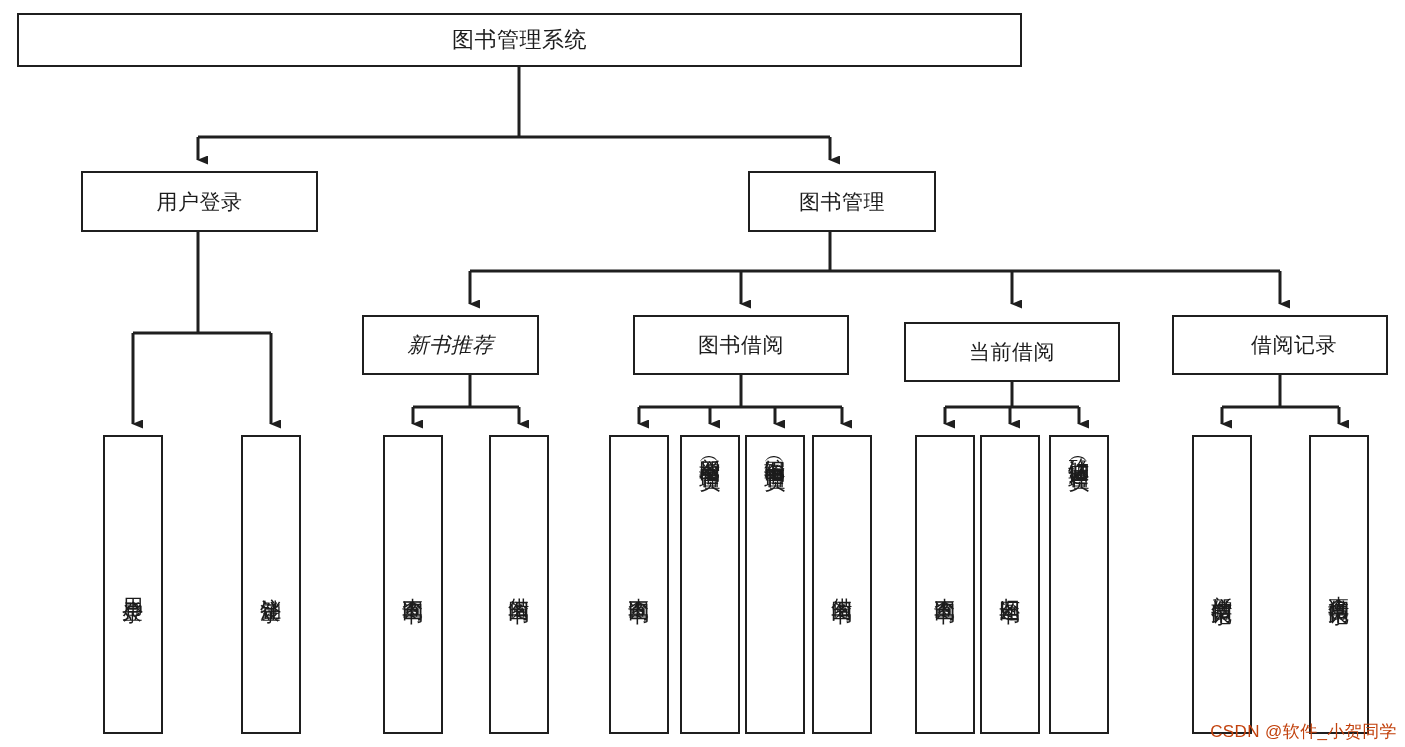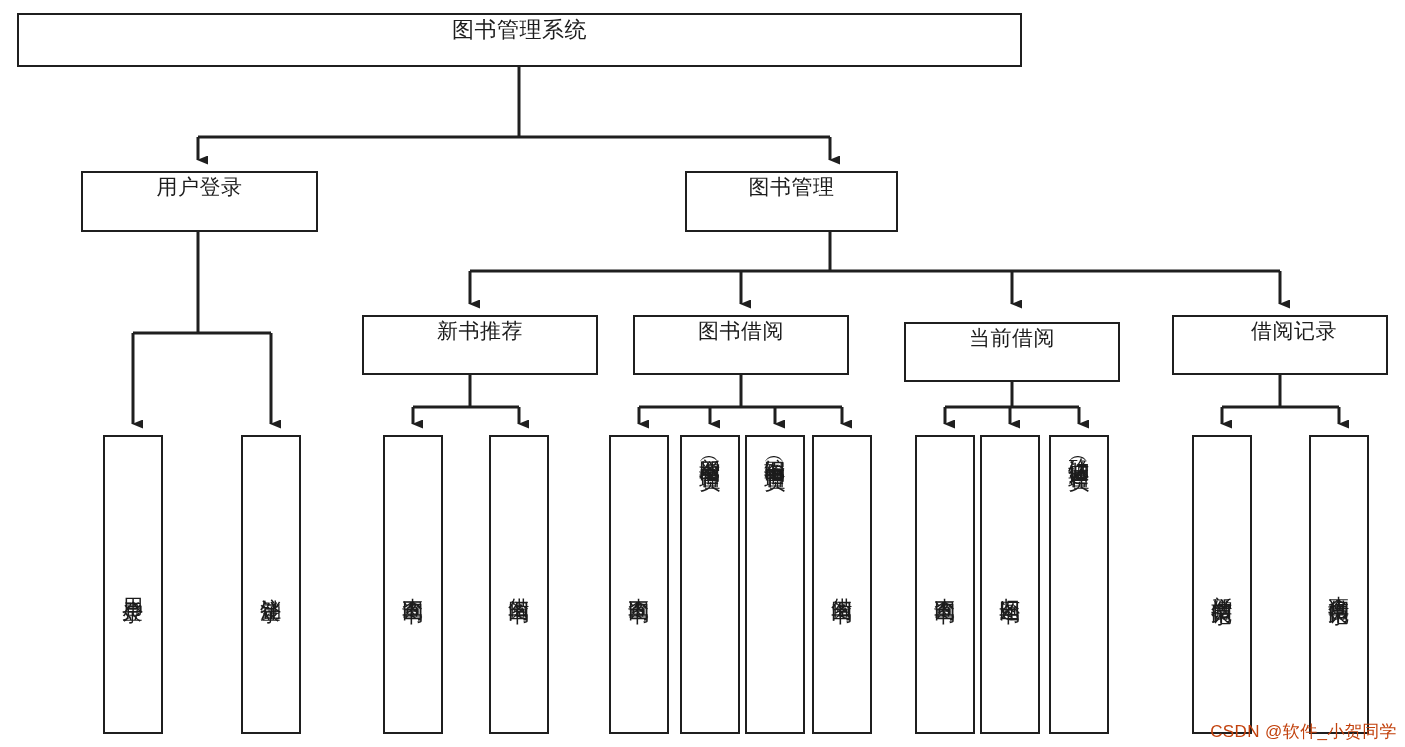--- a/index.html
+++ b/index.html
@@ -25,21 +25,21 @@
     top: 0;
     width: 1405px;
     height: 747px;
   }
   .node-box {
     position: absolute;
     box-sizing: border-box;
     border: 2.5px solid #1f1f1f;
     background: #ffffff;
     display: flex;
-    align-items: flex-start;
+    align-items: center;
     justify-content: center;
     overflow: hidden;
   }
   .node-label {
     color: #1c1c1c;
     line-height: 1.32;
     white-space: nowrap;
     text-align: center;
     letter-spacing: 0.5px;
   }
@@ -135,25 +135,25 @@
   </svg>
 
   <div class="node-box node-horizontal node-root" style="left:17px; top:13px; width:1005px; height:54px;">
     <span class="node-label">图书管理系统</span>
   </div>
 
   <div class="node-box node-horizontal" style="left:81px; top:171px; width:237px; height:61px;">
     <span class="node-label">用户登录</span>
   </div>
 
-  <div class="node-box node-horizontal" style="left:685px; top:171px; width:213px; height:61px;">
+  <div class="node-box node-horizontal" style="left:748px; top:171px; width:188px; height:61px;">
     <span class="node-label">图书管理</span>
   </div>
 
-  <div class="node-box node-horizontal" style="left:362px; top:315px; width:236px; height:60px;">
+  <div class="node-box node-horizontal" style="left:362px; top:315px; width:177px; height:60px;font-style:italic;">
     <span class="node-label">新书推荐</span>
   </div>
 
   <div class="node-box node-horizontal" style="left:633px; top:315px; width:216px; height:60px;">
     <span class="node-label">图书借阅</span>
   </div>
 
   <div class="node-box node-horizontal" style="left:904px; top:315px; width:216px; height:60px;margin-top:7px;">
     <span class="node-label">当前借阅</span>
   </div>

